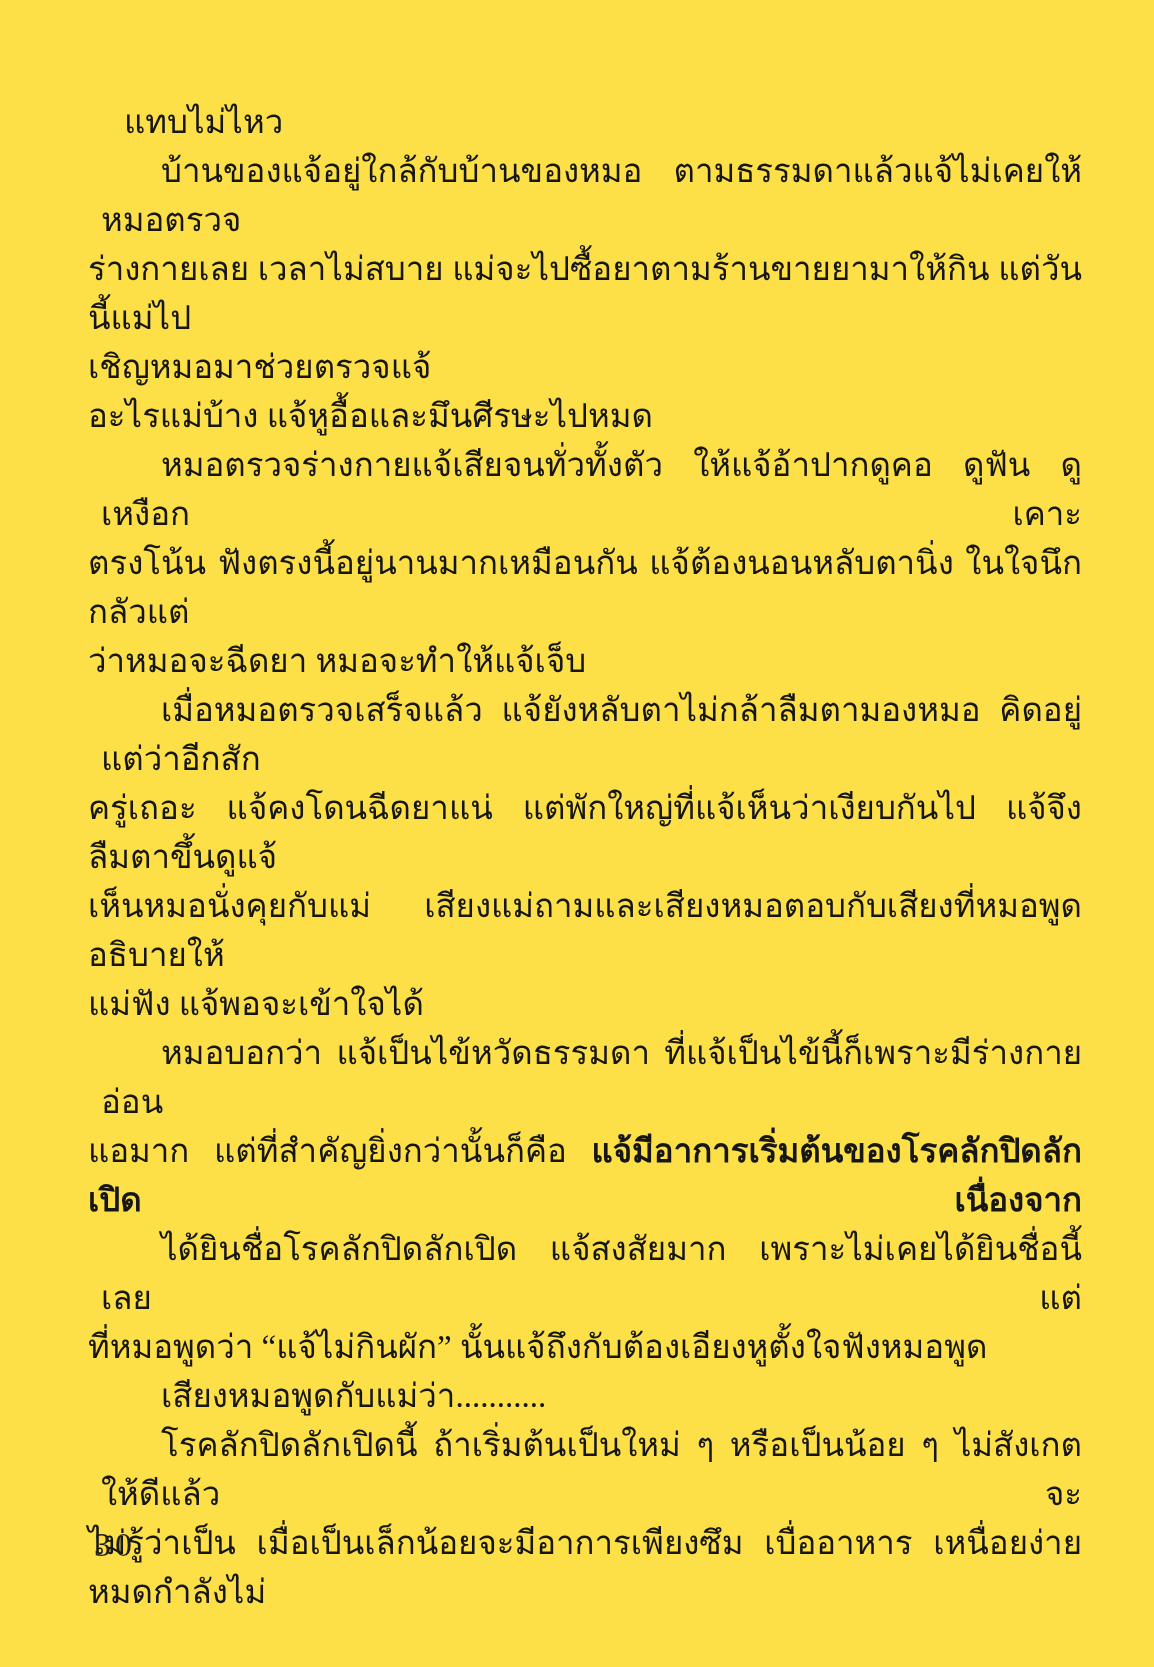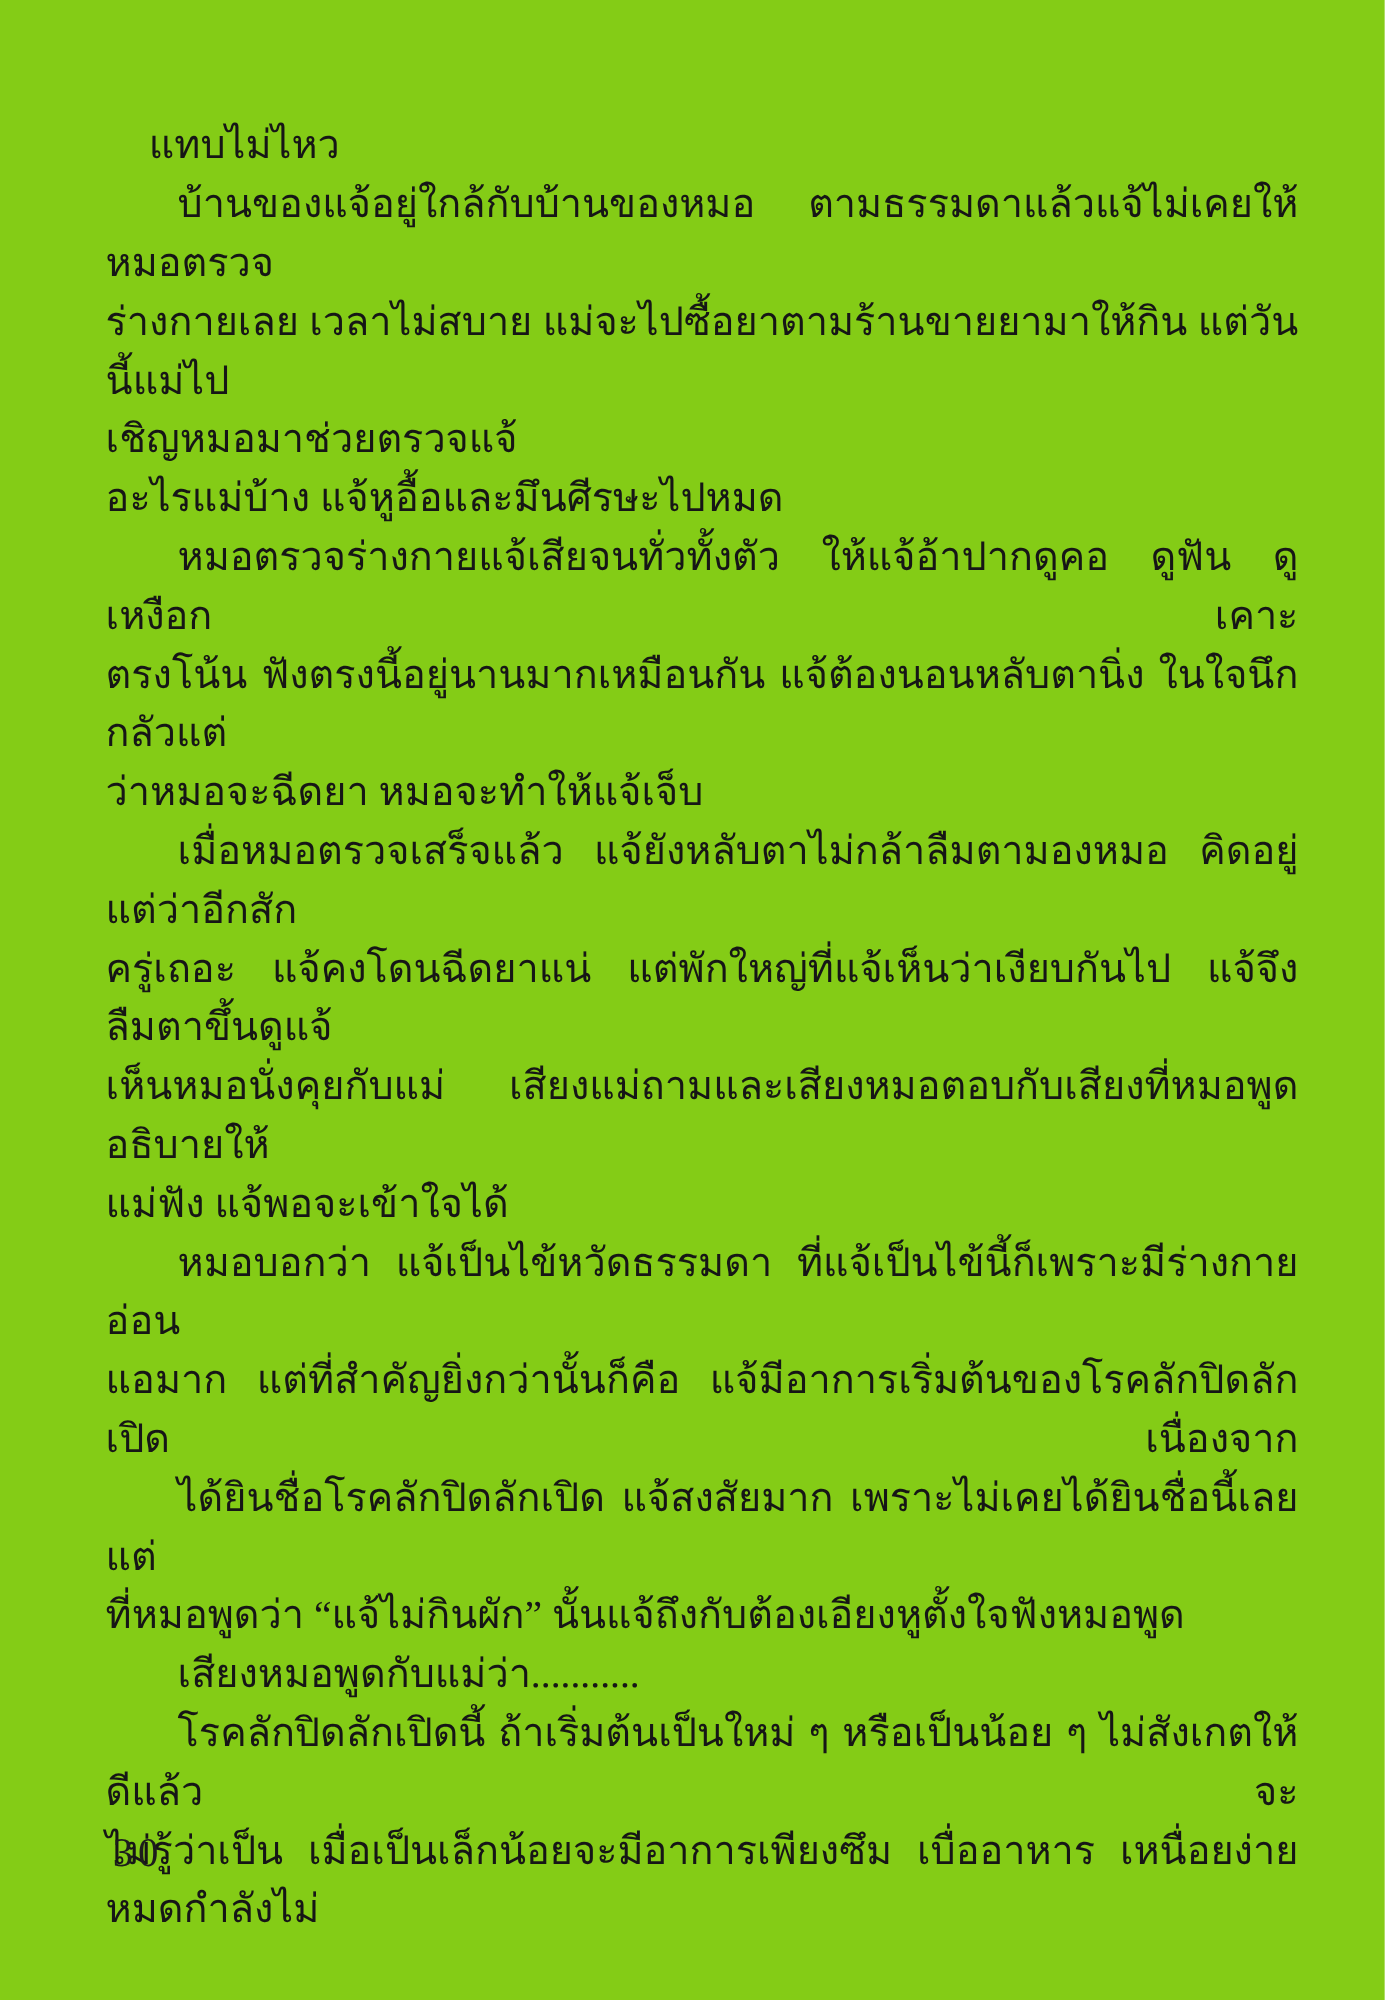--- a/index.html
+++ b/index.html
@@ -4,44 +4,44 @@
 <style>
   html, body {
     margin: 0;
     padding: 0;
     background: #ffffff;
   }
   .page {
     position: relative;
     width: 1154px;
     height: 1667px;
-    background: #84cc16;
+    background: #fde047;
     color: #161616;
     font-family: "Liberation Serif", "DejaVu Serif", serif;
     overflow: hidden;
   }
   .text-block {
     position: absolute;
     left: 88px;
     top: 98px;
     width: 994px;
     font-size: 33px;
     line-height: 49px;
   }
   .line {
     min-height: 49px;
   }
   
   .line.fill {
     text-align: justify;
     text-align-last: justify;
   }
-  .indent     { text-indent: 60px;  }
+  .indent     { text-indent: 60px; margin-left: 13px;  }
   .indent-sm  { text-indent: 36px;  }
-  .bold       { font-weight: normal;  }
+  .bold       { font-weight: bold;  }
   .page-number {
     position: absolute;
     left: 94px;
     top: 1526px;
     font-size: 34px;
     letter-spacing: 4px;
     color: #1d1d1d;
     font-family: Liberation Serif, serif;
   }
 </style>

